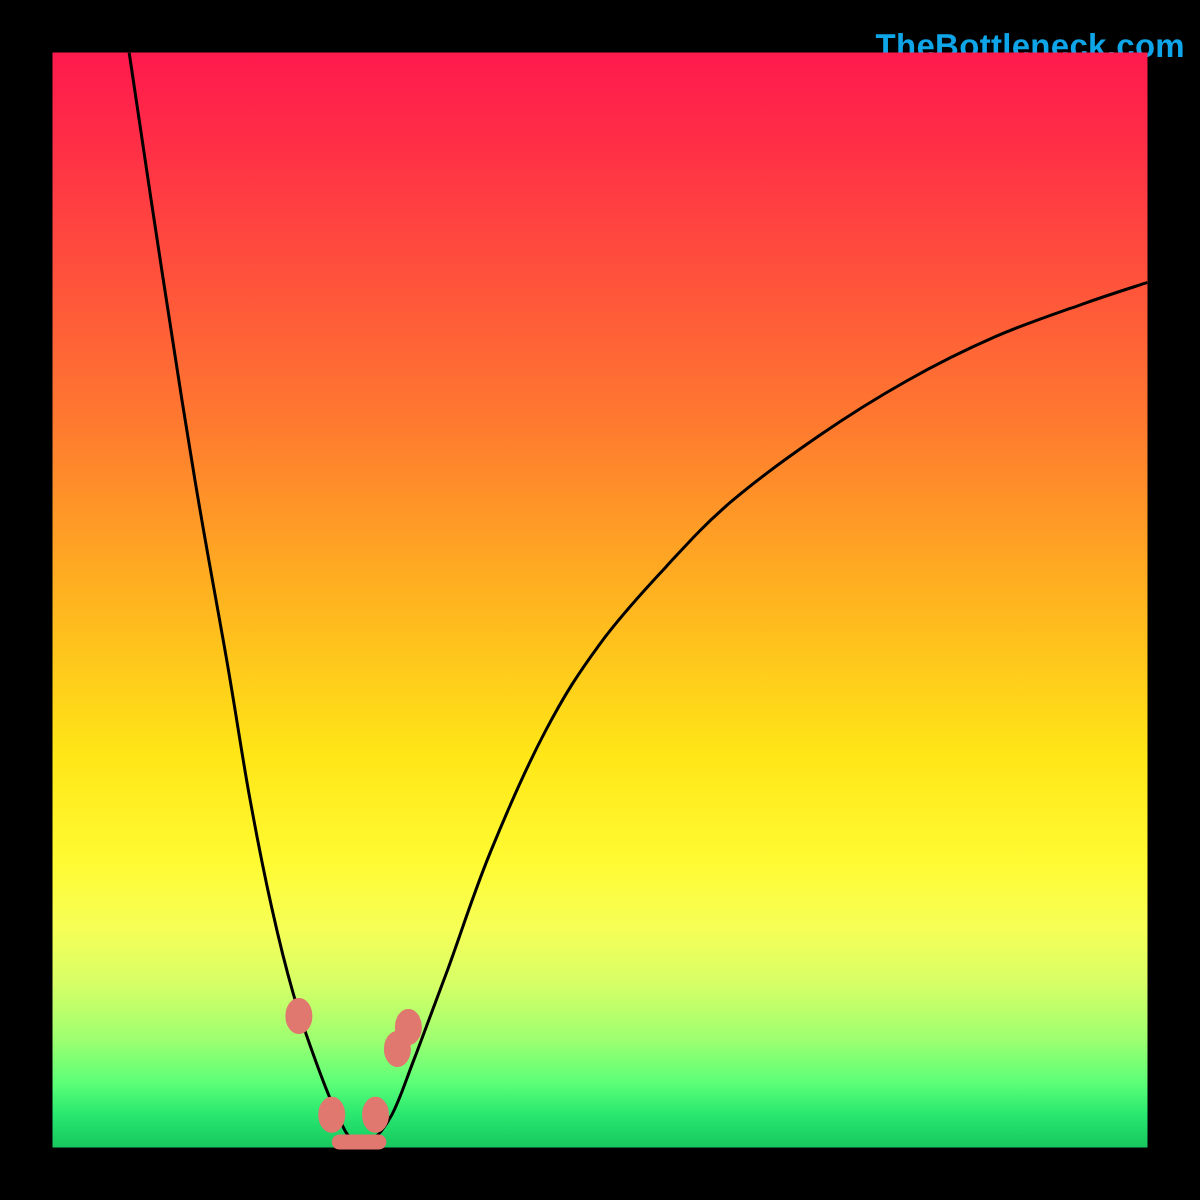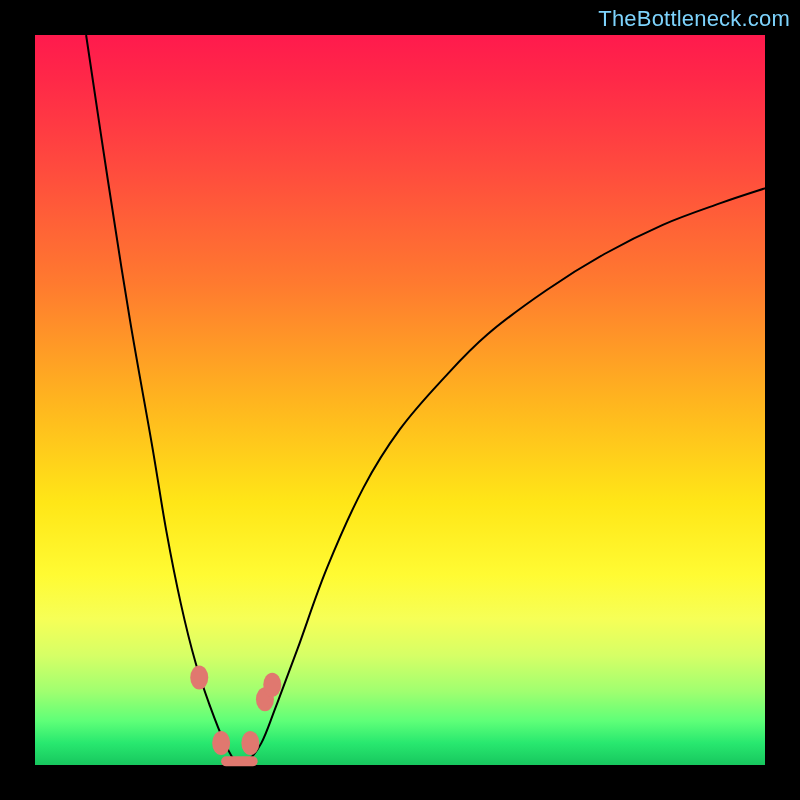--- a/index.html
+++ b/index.html
@@ -35,26 +35,27 @@
       #f6ff57 80%,
       #d6ff66 85%,
       #9fff70 90%,
       #5eff78 94%,
       #28e86f 97%,
       #17c75e 100%
     );
   }
   .watermark {
     position: absolute;
-    top: 6px;
+    top: 18px;
     right: 10px;
-    color: #7dd3fc;
+    color: #0ea5e9;
     font-size: 22px;
     letter-spacing: 0.2px;
     user-select: none;
+    font-weight: bold;
   }
   svg.overlay {
     position: absolute;
     left: 0;
     top: 0;
     width: 730px;
     height: 730px;
     overflow: visible;
   }
   .curve {

